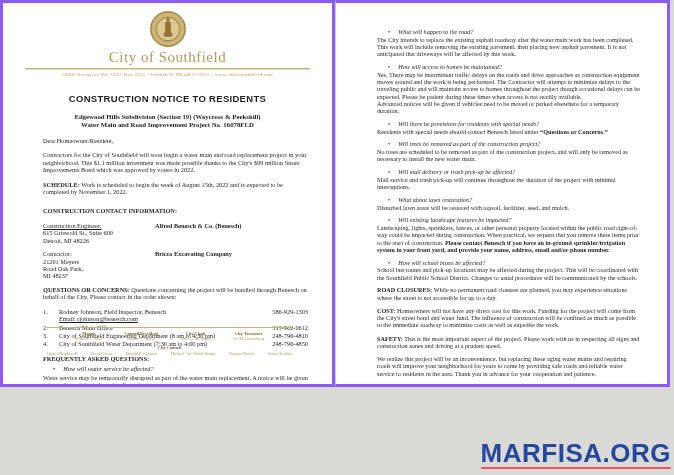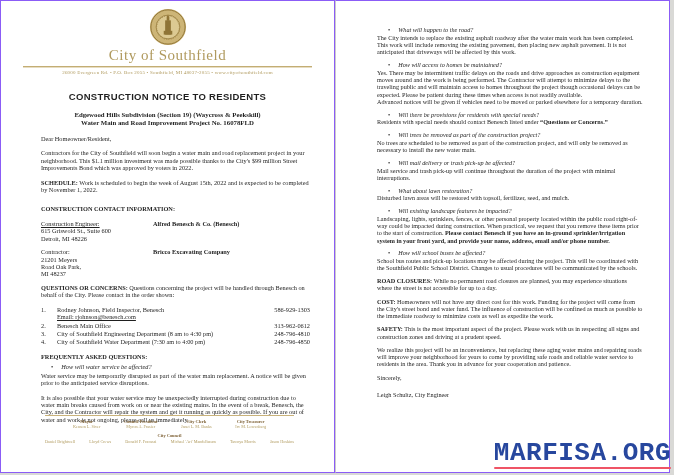--- a/index.html
+++ b/index.html
@@ -1,18 +1,18 @@
 <!DOCTYPE html>
 <html><head>
 <meta charset="utf-8">
 <style>
   html,body{margin:0;padding:0;}
   body{width:674px;height:475px;background:#d9d9d6;font-family:"Liberation Serif",serif;color:#1f1f1f;overflow:hidden;}
   .sheet{position:relative;width:674px;height:475px;display:flex;}
-  .page{position:relative;width:335px;height:473px;background:#ffffff;border:1px solid #8b5cf6;box-sizing:border-box;overflow:hidden;}
+  .page{position:relative;width:335px;height:387px;background:#ffffff;border:3px solid #8b5cf6;box-sizing:border-box;overflow:hidden;}
   .page + .page{margin-left:0px;border-left:1px solid #cdcdc9;}
   p{margin:0;}
   b{font-weight:bold;}
   i{font-style:italic;}
   .u{text-decoration:underline;}
 
   
   .ph-header{text-align:center;padding-top:7px;}
   .seal{display:block;margin:0 auto;}
   .city-name{font-size:15px;color:#b09a5e;letter-spacing:.5px;margin-top:1px;}
@@ -47,21 +47,21 @@
 
   
   .p2-body{margin:25px 26px 0 41px;font-size:6.2px;line-height:1.17;}
   .qa{margin-bottom:5.5px;}
   .qa .q{margin-left:11px;margin-bottom:.5px;}
   .para{margin-bottom:6px;}
   .sig{margin-top:10px;}
 
   
   .watermark{position:absolute;right:3px;bottom:6px;text-align:left;}
-  .watermark-text{font-family:Liberation Mono, monospace;font-weight:600;font-size:26px;letter-spacing:.5px;line-height:1;}
+  .watermark-text{font-family:Liberation Sans, sans-serif;font-weight:600;font-size:26px;letter-spacing:.5px;line-height:1;}
   .watermark-line{height:2.5px;margin-top:1px;border-radius:1px;}
 </style>
 </head>
 <body>
 
 <div class="sheet">
 
   <div class="page">
 
     <div class="ph-header">

